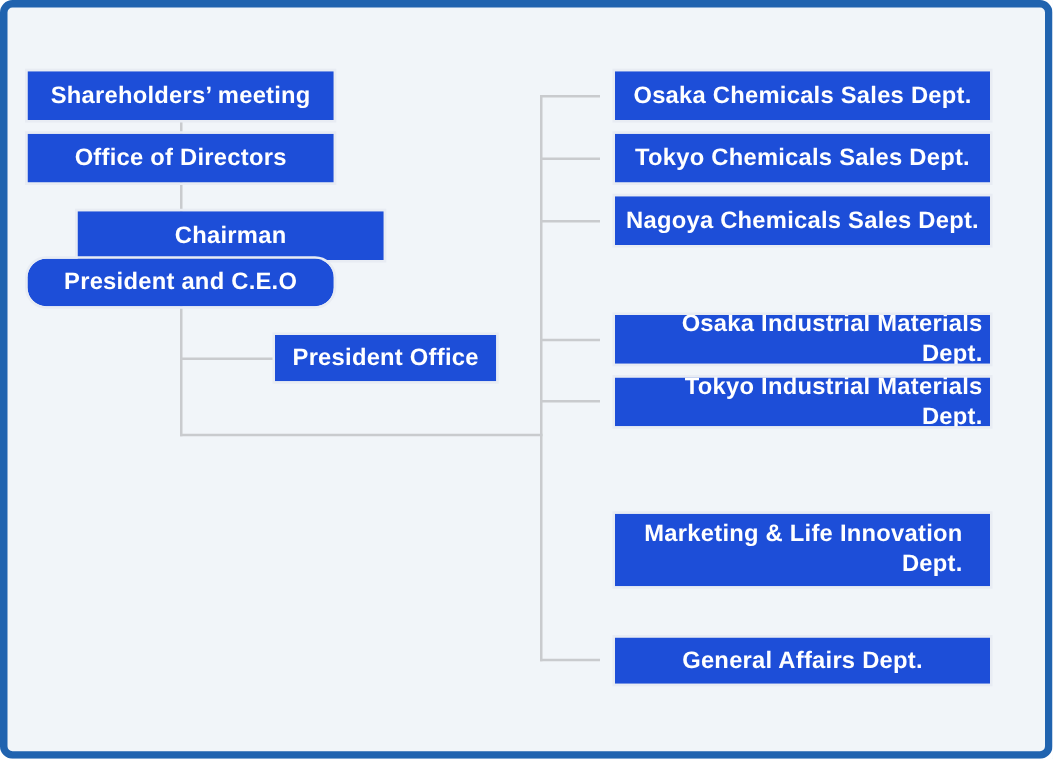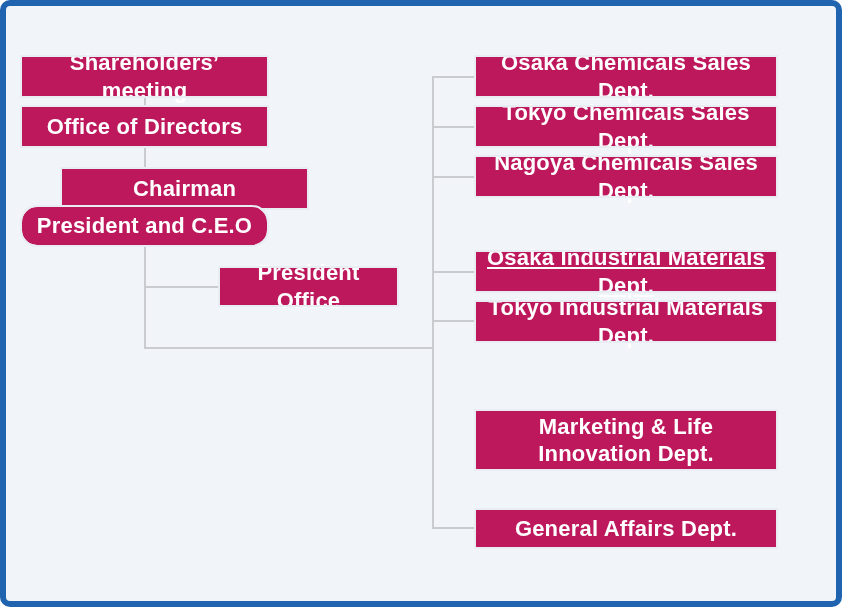--- a/index.html
+++ b/index.html
@@ -18,54 +18,54 @@
     position: absolute;
     inset: 0;
     box-sizing: border-box;
     border: 6px solid #2063af;
     border-radius: 10px;
     background: #f1f5f9;
   }
   .box {
     position: absolute;
     box-sizing: border-box;
-    background: #be185d;
+    background: #1d4ed8;
     outline: 2px solid #e8ecf3;
     color: #ffffff;
     font-weight: bold;
-    font-size: 22px;
+    font-size: 19px;
     letter-spacing: 0.2px;
     line-height: 1.25;
     display: flex;
     align-items: center;
     justify-content: center;
-    text-align: center;
+    text-align: right;
     z-index: 2;
     padding: 0 6px;
   }
   .box.wrap { padding: 0 22px; }
   .line {
     position: absolute;
     background: #c9cbce;
     z-index: 1;
   }
   
   .gov  { left: 22px; width: 245px; height: 39px; }
   .gov1 { top: 57px; }
   .gov2 { top: 107px; }
   .gov3 { top: 169px; margin-left: 40px; }
   .gov4 { top: 207px; height: 38px; border-radius: 15px; }
   
   .office { left: 220px; top: 268px; width: 177px; height: 37px; }
   
-  .dept  { left: 476px; width: 300px; height: 39px; }
+  .dept  { left: 492px; width: 300px; height: 39px; }
   .dept1 { top: 57px; }
   .dept2 { top: 107px; }
   .dept3 { top: 157px; }
-  .dept4 { top: 252px; text-decoration: underline; }
+  .dept4 { top: 252px; }
   .dept5 { top: 302px; }
   .dept6 { top: 395px; height: 58px; margin-top: 16px; }
   .dept7 { top: 510px; height: 37px; }
   
   .spine-left        { left: 144px; top: 96px;  width: 2px;  height: 253px; }
   .branch-office     { left: 145px; top: 286px; width: 76px; height: 2px; }
   .cross-bottom      { left: 144px; top: 347px; width: 290px; height: 2px; }
   .spine-right       { left: 432px; top: 76px;  width: 2px;  height: 453px; }
   .branch-r          { left: 432px; width: 48px; height: 2px; }
   .branch-r1 { top: 76px; }

